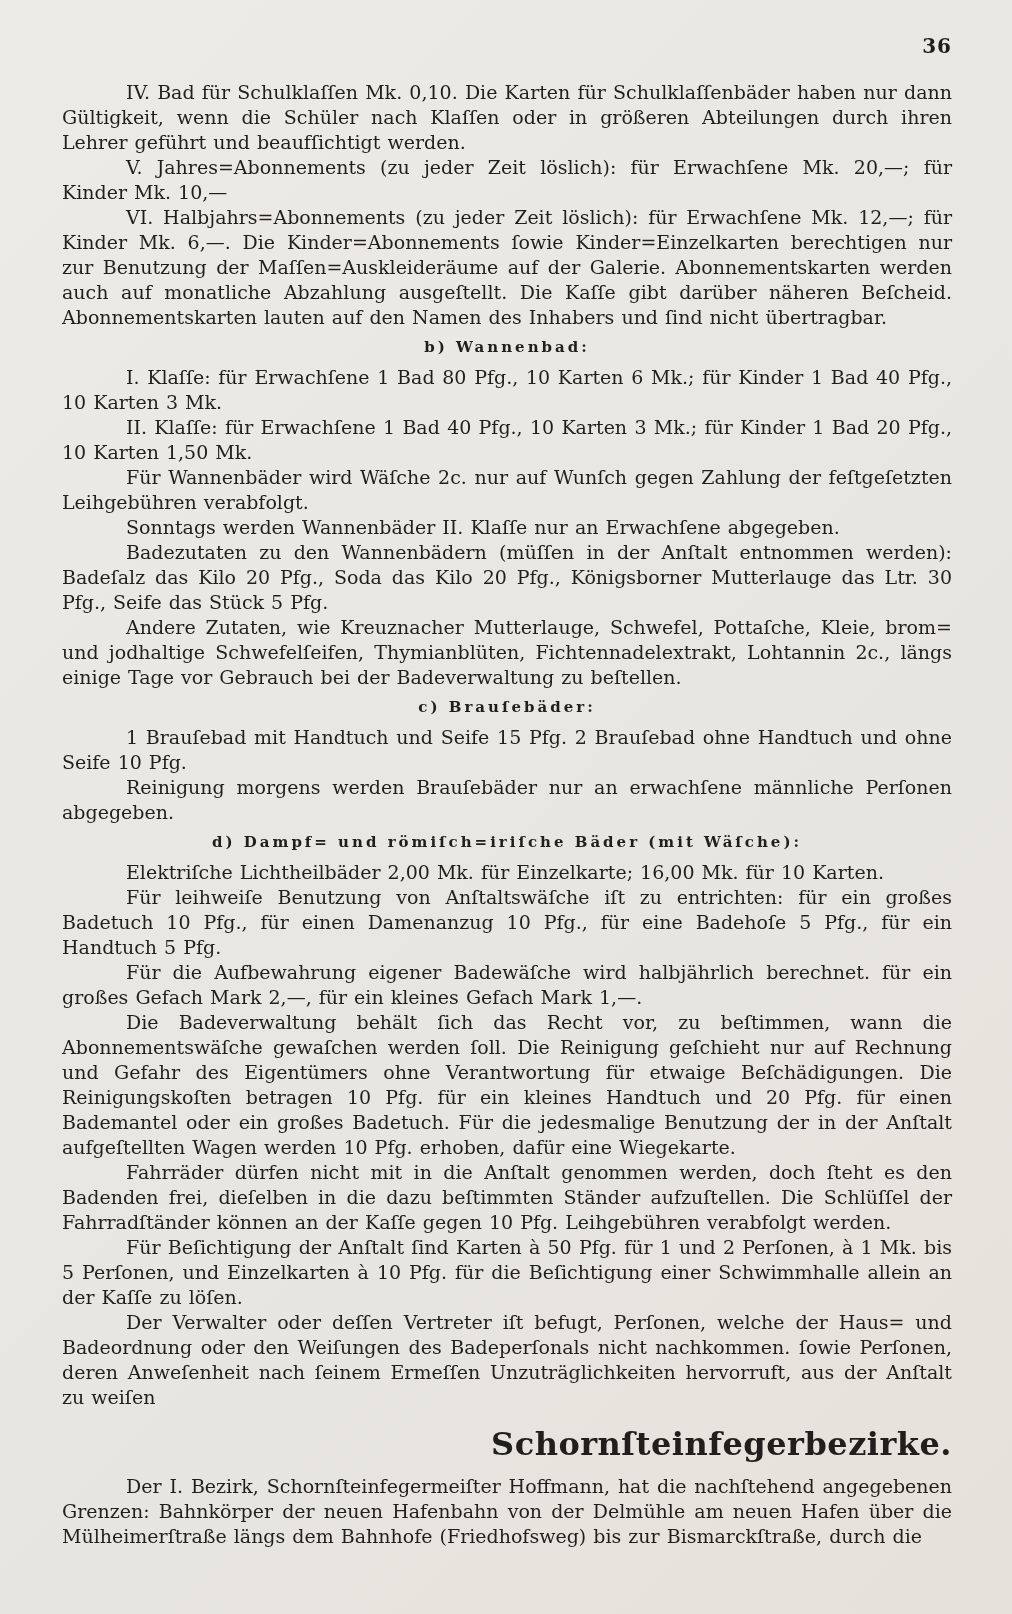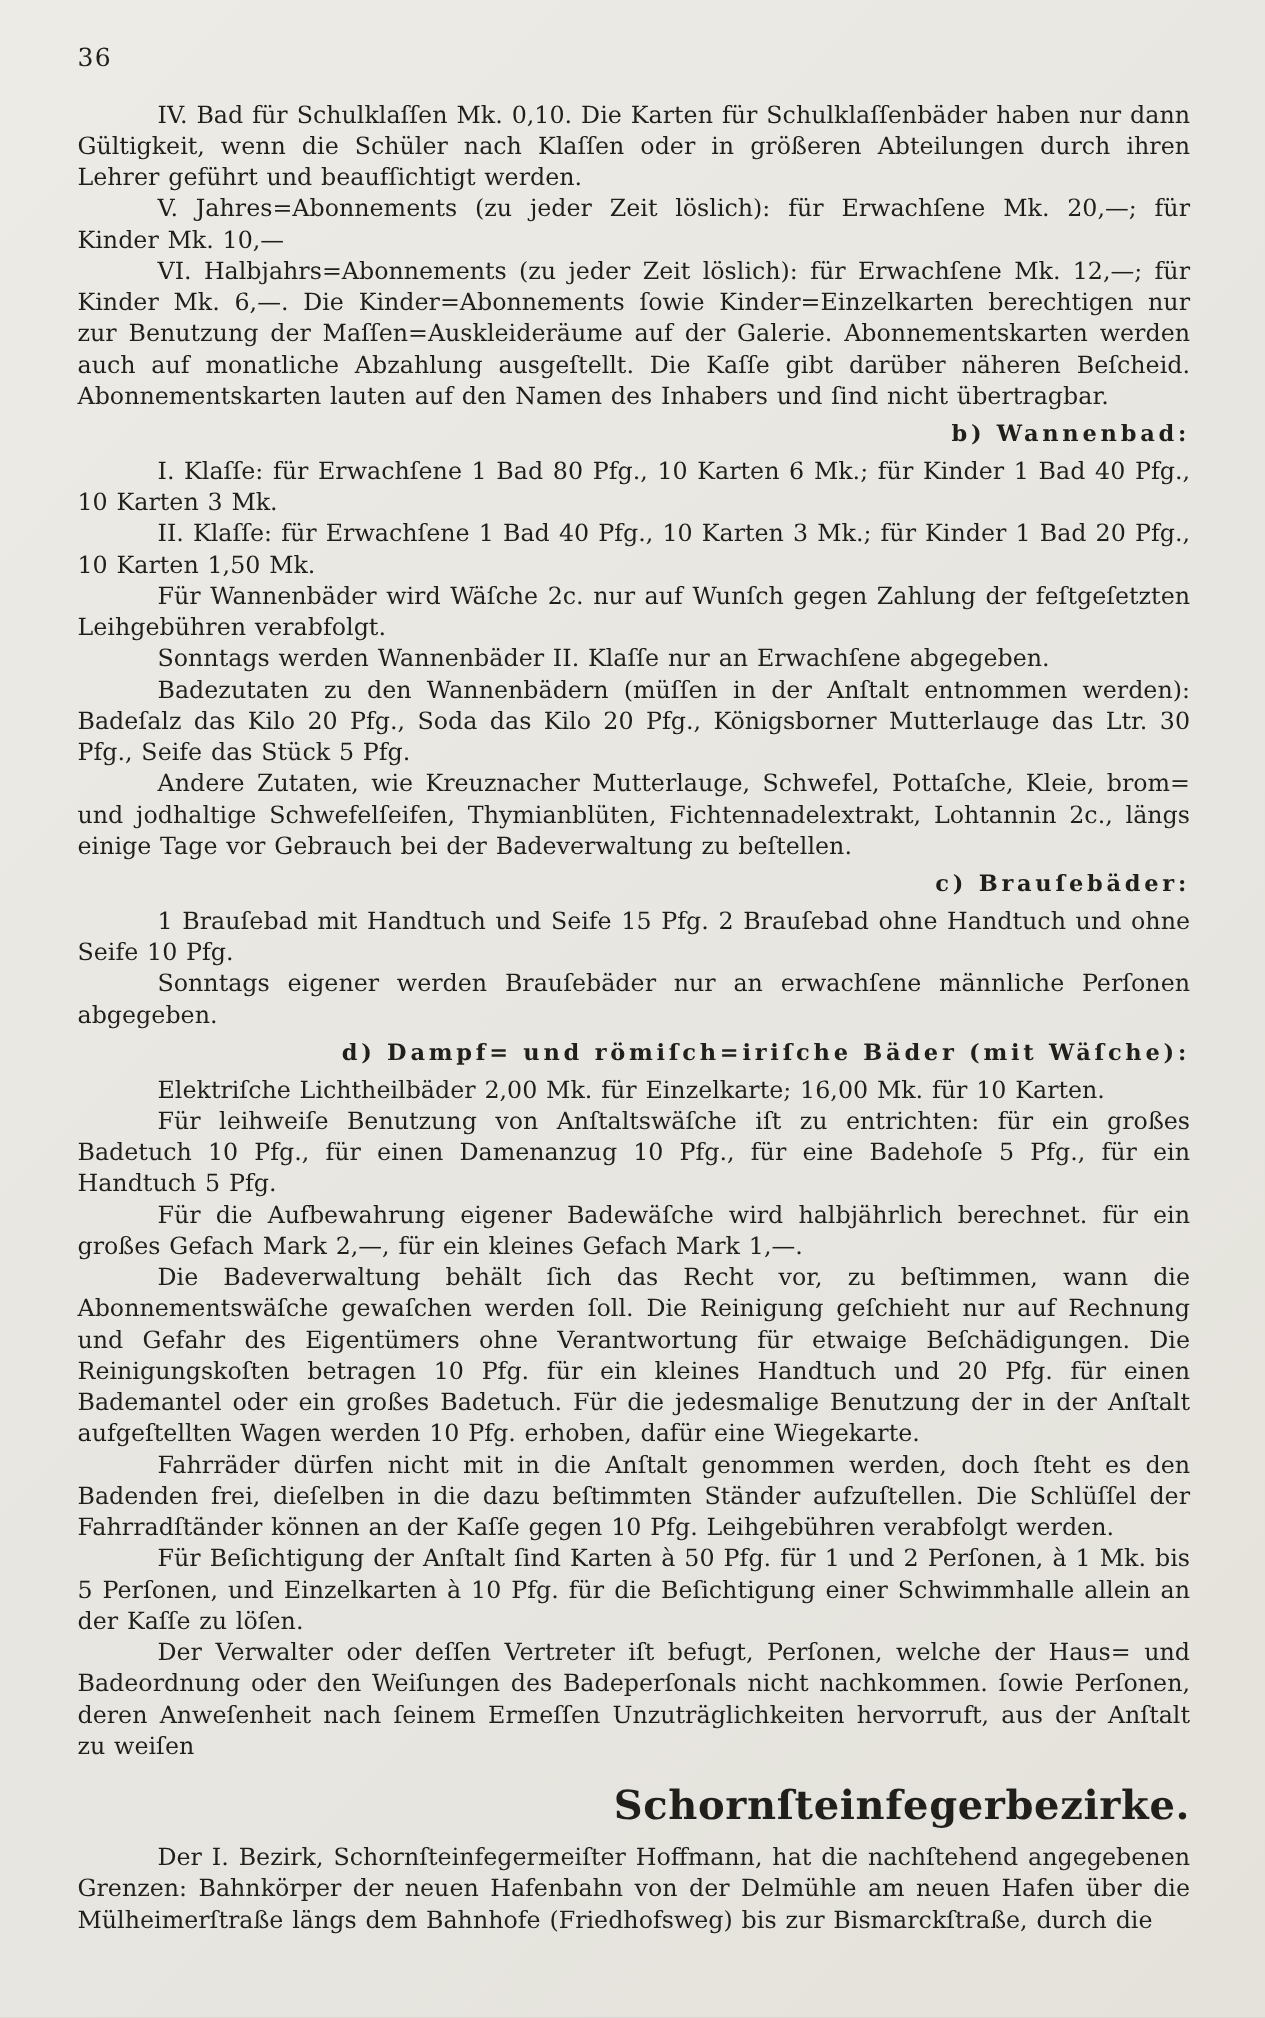--- a/index.html
+++ b/index.html
@@ -15,38 +15,38 @@
   .page {
     box-sizing: border-box;
     width: 1012px;
     height: 1614px;
     overflow: hidden;
     background: linear-gradient(135deg, #edebe6 0%, #e8e6e0 55%, #e4e2db 100%);
     color: #201f1c;
     padding: 34px 60px 0 62px;
   }
   .page-number {
-    text-align: left;
-    font-weight: normal;
+    text-align: right;
+    font-weight: bold;
     font-size: 20px;
     letter-spacing: 1px;
     margin: 0 0 22px 0;
   }
   .para {
     margin: 0;
     font-size: 19px;
     line-height: 25px;
     text-align: justify;
     text-indent: 64px;
     word-spacing: 1px;
   }
   .subheading {
     margin: 5px 0 5px 0;
-    text-align: right;
-    font-size: 18px;
+    text-align: center;
+    font-size: 15px;
     line-height: 25px;
     font-weight: bold;
     letter-spacing: 3px;
     text-indent: 0;
   }
   .chapter-heading {
     margin: 14px 0 10px 0;
     text-align: right;
     font-size: 32px;
     line-height: 40px;
@@ -68,21 +68,21 @@
   <h3 class="subheading">b) Wannenbad:</h3>
   <p class="para">I. Klaſſe: für Erwachſene 1 Bad 80 Pfg., 10 Karten 6 Mk.; für Kinder 1 Bad 40 Pfg., 10 Karten 3 Mk.</p>
   <p class="para">II. Klaſſe: für Erwachſene 1 Bad 40 Pfg., 10 Karten 3 Mk.; für Kinder 1 Bad 20 Pfg., 10 Karten 1,50 Mk.</p>
   <p class="para">Für Wannenbäder wird Wäſche 2c. nur auf Wunſch gegen Zahlung der feſtgeſetzten Leihgebühren verabfolgt.</p>
   <p class="para">Sonntags werden Wannenbäder II. Klaſſe nur an Erwachſene abgegeben.</p>
   <p class="para">Badezutaten zu den Wannenbädern (müſſen in der Anſtalt entnommen werden): Badeſalz das Kilo 20 Pfg., Soda das Kilo 20 Pfg., Königsborner Mutterlauge das Ltr. 30 Pfg., Seife das Stück 5 Pfg.</p>
   <p class="para">Andere Zutaten, wie Kreuznacher Mutterlauge, Schwefel, Pottaſche, Kleie, brom= und jodhaltige Schwefelſeifen, Thymianblüten, Fichtennadelextrakt, Lohtannin 2c., längs einige Tage vor Gebrauch bei der Badeverwaltung zu beſtellen.</p>
 
   <h3 class="subheading">c) Brauſebäder:</h3>
   <p class="para">1 Brauſebad mit Handtuch und Seife 15 Pfg.  2 Brauſebad ohne Handtuch und ohne Seife 10 Pfg.</p>
-  <p class="para">Sonntags eigener werden Brauſebäder nur an erwachſene männliche Perſonen abgegeben.</p>
+  <p class="para">Reinigung morgens werden Brauſebäder nur an erwachſene männliche Perſonen abgegeben.</p>
 
   <h3 class="subheading">d) Dampf= und römiſch=iriſche Bäder (mit Wäſche):</h3>
   <p class="para">Elektriſche Lichtheilbäder 2,00 Mk. für Einzelkarte; 16,00 Mk. für 10 Karten.</p>
   <p class="para">Für leihweiſe Benutzung von Anſtaltswäſche iſt zu entrichten: für ein großes Badetuch 10 Pfg., für einen Damenanzug 10 Pfg., für eine Badehoſe 5 Pfg., für ein Handtuch 5 Pfg.</p>
   <p class="para">Für die Aufbewahrung eigener Badewäſche wird halbjährlich berechnet. für ein großes Gefach Mark 2,—, für ein kleines Gefach Mark 1,—.</p>
   <p class="para">Die Badeverwaltung behält ſich das Recht vor, zu beſtimmen, wann die Abonnementswäſche gewaſchen werden ſoll.  Die Reinigung geſchieht nur auf Rechnung und Gefahr des Eigentümers ohne Verantwortung für etwaige Beſchädigungen.  Die Reinigungskoſten betragen 10 Pfg. für ein kleines Handtuch und 20 Pfg. für einen Bademantel oder ein großes Badetuch.  Für die jedesmalige Benutzung der in der Anſtalt aufgeſtellten Wagen werden 10 Pfg. erhoben, dafür eine Wiegekarte.</p>
   <p class="para">Fahrräder dürfen nicht mit in die Anſtalt genommen werden, doch ſteht es den Badenden frei, dieſelben in die dazu beſtimmten Ständer aufzuſtellen.  Die Schlüſſel der Fahrradſtänder können an der Kaſſe gegen 10 Pfg. Leihgebühren verabfolgt werden.</p>
   <p class="para">Für Beſichtigung der Anſtalt ſind Karten à 50 Pfg. für 1 und 2 Perſonen, à 1 Mk. bis 5 Perſonen, und Einzelkarten à 10 Pfg. für die Beſichtigung einer Schwimmhalle allein an der Kaſſe zu löſen.</p>
   <p class="para">Der Verwalter oder deſſen Vertreter iſt befugt, Perſonen, welche der Haus= und Badeordnung oder den Weiſungen des Badeperſonals nicht nachkommen. ſowie Perſonen, deren Anweſenheit nach ſeinem Ermeſſen Unzuträglichkeiten hervorruft, aus der Anſtalt zu weiſen</p>
 

